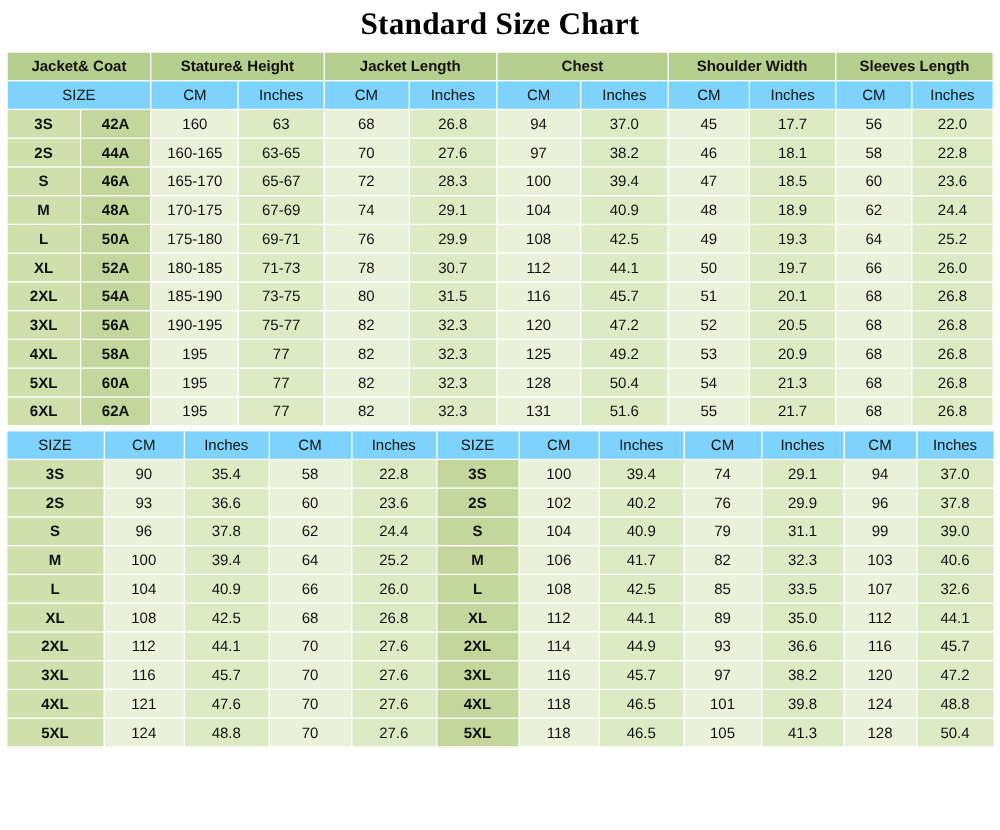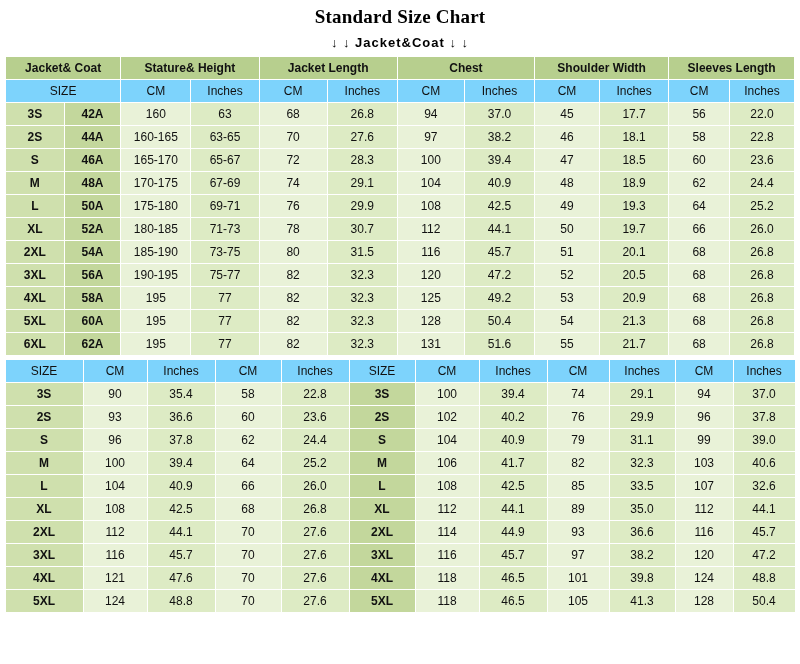--- a/index.html
+++ b/index.html
@@ -16,21 +16,21 @@
   .page {
     width: 800px;
     height: 664px;
     position: relative;
     box-sizing: border-box;
     padding: 0;
   }
   .title {
     text-align: center;
     font-family: "Liberation Serif", serif;
-    font-size: 19px;
+    font-size: 25px;
     font-weight: bold;
     color: #000;
     padding: 6px 0 4px 0;
     letter-spacing: 0.2px;
   }
   .section-banner {
     text-align: center;
     font-size: 13px;
     font-weight: bold;
     color: #000;
@@ -84,21 +84,20 @@
     letter-spacing: 1px;
   }
 </style>
 </head>
 <body>
 
 <div class="page">
 
   <div class="title">Standard Size Chart</div>
 
-  <div class="section-banner arrow-row">↓ ↓  Jacket&amp;Coat  ↓ ↓</div>
 
   <table class="chart">
     <colgroup>
       <col style="width:56px">
         <col style="width:54px">
       <col style="width:67px">
         <col style="width:65px">
       <col style="width:65px">
         <col style="width:67px">
       <col style="width:64px">

